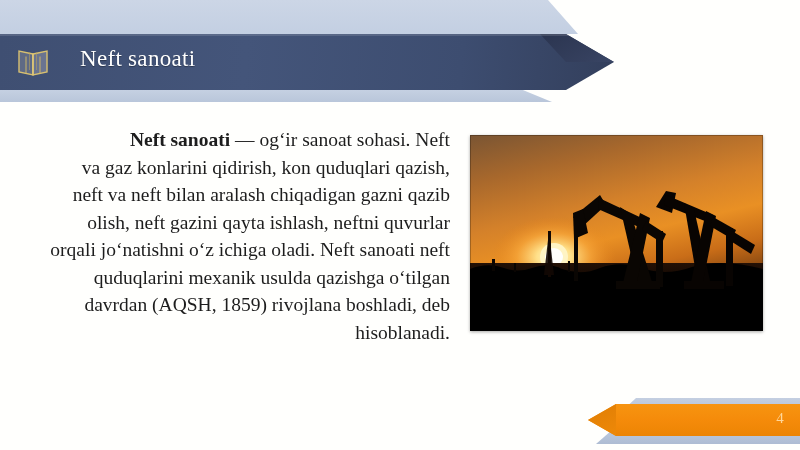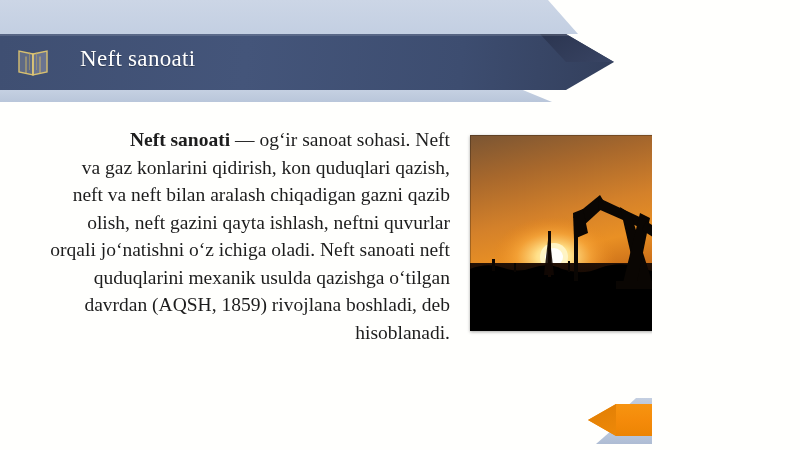--- a/index.html
+++ b/index.html
@@ -11,21 +11,21 @@
     height: 450px;
     background: #fffffd;
     font-family: "Liberation Serif", serif;
     overflow: hidden;
     position: relative;
   }
 
   .slide {
     position: absolute;
     inset: 0;
-    width: 652px;
+    width: 800px;
     height: 450px;
     background: #fffffd;
     overflow: hidden;
   }
   .hdr-light-band2 {
     position: absolute;
     left: 0;
     top: 0;
     width: 600px;
     height: 34px;

